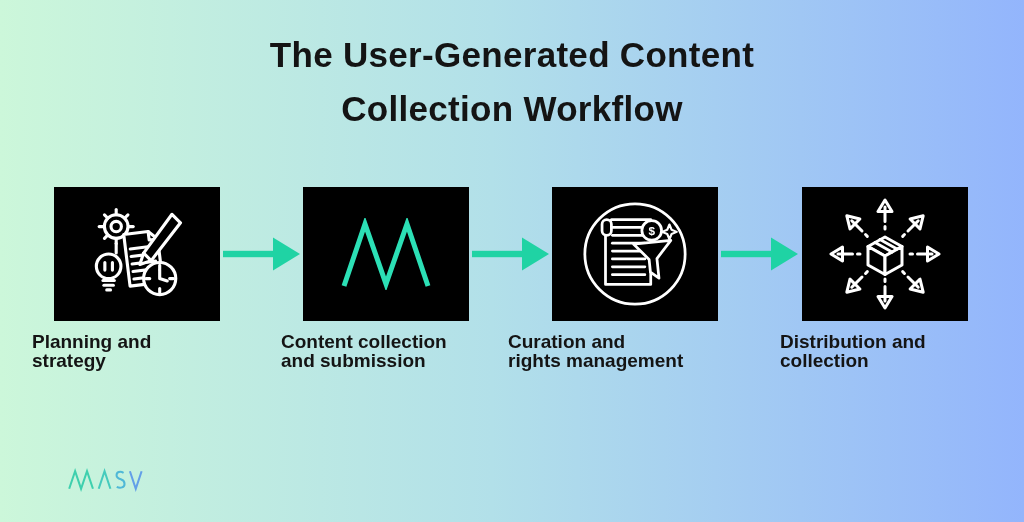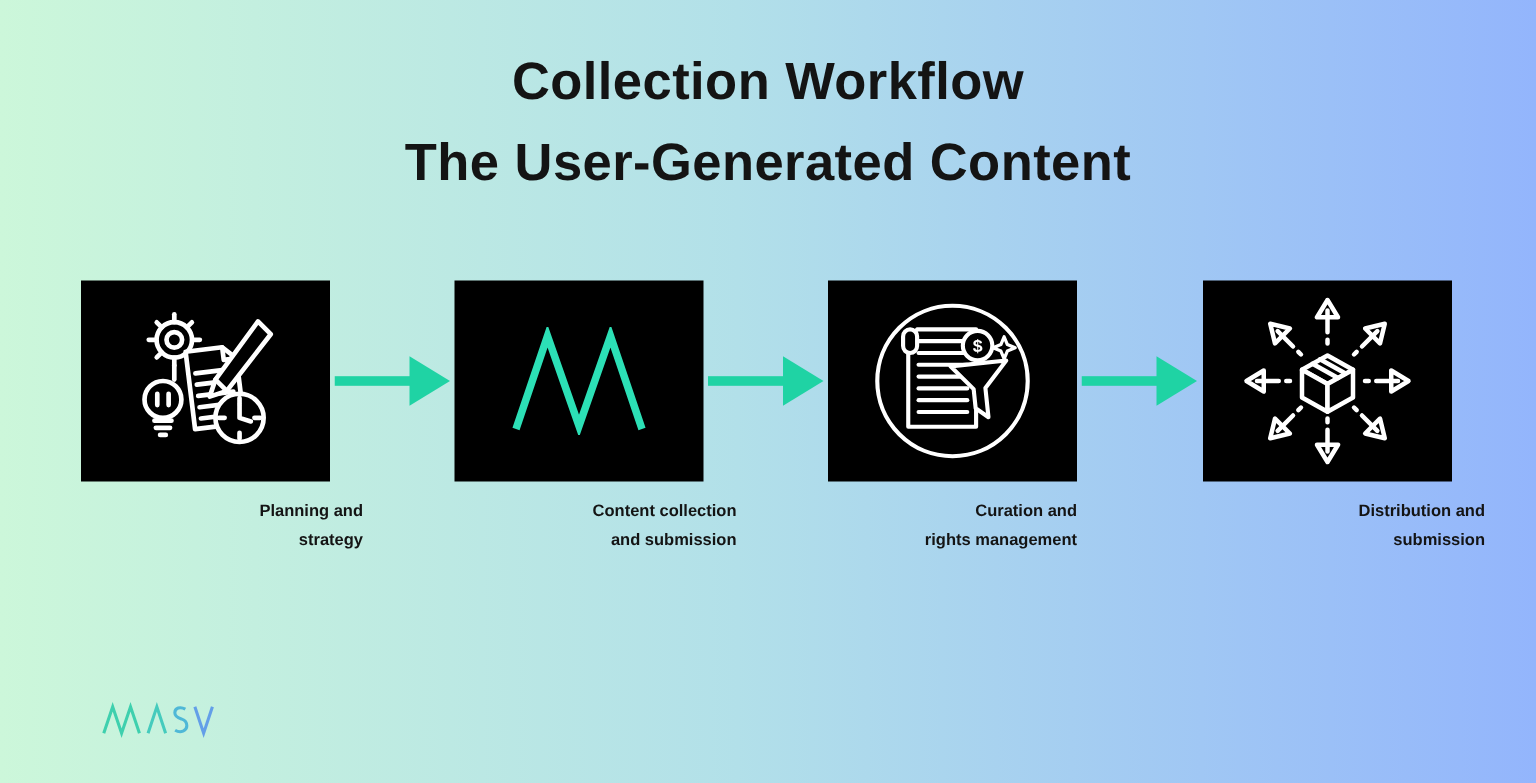--- a/index.html
+++ b/index.html
@@ -12,43 +12,43 @@
     position:absolute;top:28px;left:0;width:100%;text-align:center;
     font-weight:700;font-size:35px;line-height:54px;color:var(--text);
     letter-spacing:.3px;
   }
   .box{
     position:absolute;top:187px;width:166px;height:134px;background:var(--box);
     display:flex;align-items:center;justify-content:center;
   }
   .box1{left:54px}.box2{left:303px}.box3{left:552px}.box4{left:802px}
   .step-label{
-    position:absolute;top:332px;width:210px;text-align:right;
-    font-weight:700;font-size:11px;line-height:19px;color:var(--text);
+    position:absolute;top:332px;width:210px;text-align:left;
+    font-weight:700;font-size:19px;line-height:19px;color:var(--text);
     white-space:pre-line;
   }
   .lbl1{left:32px}.lbl2{left:281px}.lbl3{left:508px}.lbl4{left:780px}
   .connector{position:absolute;top:236px;width:78px;height:36px}
   .con1{left:223px}.con2{left:472px}.con3{left:721px}
   .arrow-fill{fill:var(--accent)}
   .wm{position:absolute;left:68px;top:468px;width:78px;height:24px}
   .ic{stroke:var(--icon-stroke);fill:none;stroke-width:3.3;stroke-linecap:round;stroke-linejoin:round}
   .ic .msk{fill:var(--box)}
   .ic .sld{fill:var(--icon-stroke);stroke:none}
   .m-line{stroke:var(--masv-m);fill:none;stroke-width:5;stroke-linejoin:miter;stroke-linecap:butt}
   .lg{fill:none;stroke-width:2.1;stroke-linecap:butt;stroke-linejoin:miter}
   .lg-m{stroke:var(--logo-m)}.lg-a{stroke:var(--logo-a)}
   .lg-s{stroke:var(--logo-s)}.lg-v{stroke:var(--logo-v)}
 </style>
 </head>
 <body>
 
 <div class="title">
+  <div>The User-Generated Content</div>
   <div>Collection Workflow</div>
-  <div>The User-Generated Content</div>
 </div>
 
 <div class="box box1">
   <svg width="104" height="104" viewBox="0 0 110 110">
     <g class="ic">
 
       <circle cx="33" cy="26" r="12.5"></circle>
       <circle cx="33" cy="26" r="5.5"></circle>
       <line x1="46" y1="26" x2="51" y2="26"></line>
       <line x1="20" y1="26" x2="15" y2="26"></line>
@@ -156,20 +156,20 @@
   <polygon class="arrow-fill" points="50,1.5 50,34.5 77,18"></polygon>
 </svg>
 
 <div class="step-label lbl1">Planning and
 strategy</div>
 <div class="step-label lbl2">Content collection
 and submission</div>
 <div class="step-label lbl3">Curation and
 rights management</div>
 <div class="step-label lbl4">Distribution and
-submission</div>
+collection</div>
 
 <svg class="wm" viewBox="0 0 80 24">
   <polyline class="lg lg-m" points="1.2,21 7.3,3 13.4,21 19.5,3 25.6,21"></polyline>
   <polyline class="lg lg-a" points="31.5,21 37.5,3 43.5,21"></polyline>
   <path class="lg lg-s" d="M57,4.6 C53.5,2.6 49.8,3.8 49.8,7 C49.8,10 52.8,10.8 54.6,11.4 C56.8,12.1 58,13.6 58,16 C58,19.4 53.8,21.2 50,19"></path>
   <polyline class="lg lg-v" points="63.5,3 69.5,21 75.5,3"></polyline>
 </svg>
 
 </body></html>

